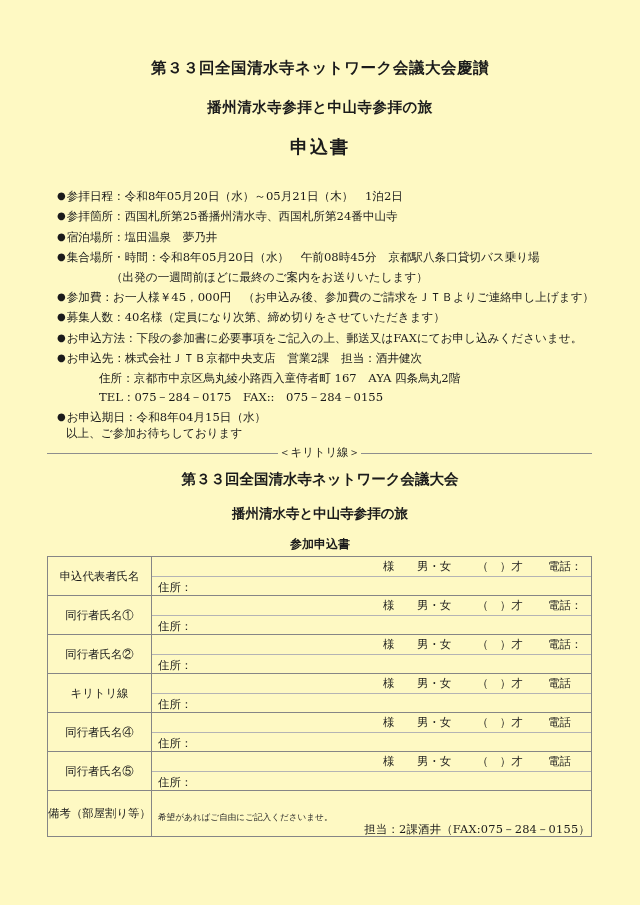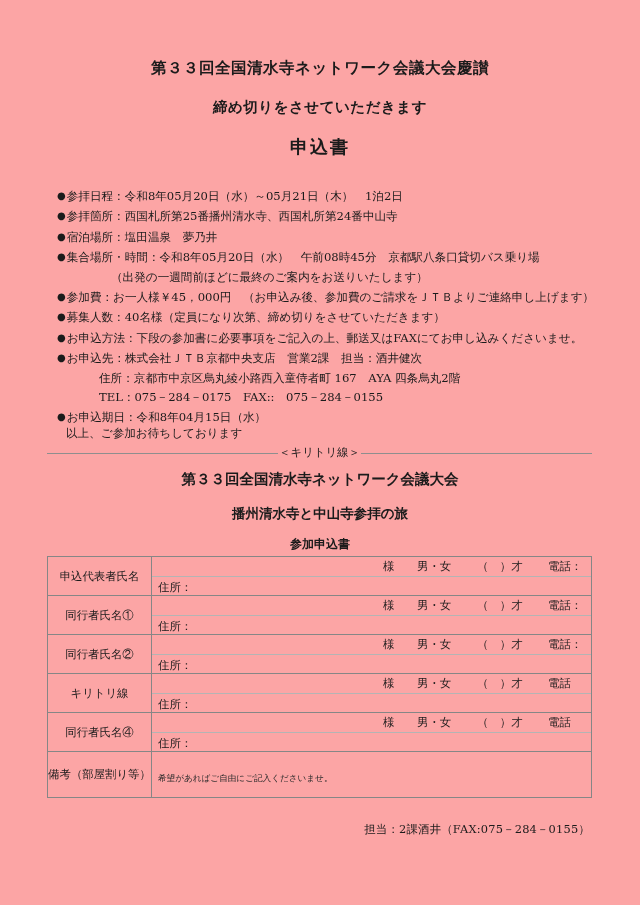--- a/index.html
+++ b/index.html
@@ -13,21 +13,21 @@
     position: relative;
     font-family: "DejaVu Serif", "Liberation Serif", serif;
     color: #1b1b1b;
     background: #fdfdfd;
     overflow: hidden;
   }
 
   .page {
     position: absolute;
     inset: 0;
-    background: #fca5a5;
+    background: #fef9c3;
   }
 
   
   .title-main {
     position: absolute;
     left: 0; right: 0;
     text-align: center;
     font-weight: bold;
     letter-spacing: 0.5px;
   }
@@ -186,21 +186,21 @@
     white-space: nowrap;
     letter-spacing: 0.2px;
   }
 </style>
 </head>
 <body>
 
 <div class="page">
 
   <div class="title-main" id="title-1">第３３回全国清水寺ネットワーク会議大会慶讃</div>
-  <div class="title-main" id="title-2">締め切りをさせていただきます</div>
+  <div class="title-main" id="title-2">播州清水寺参拝と中山寺参拝の旅</div>
   <div class="title-main" id="title-3">申込書</div>
 
   <div class="body-block">
     <span class="line bullet">参拝日程：令和8年05月20日（水）～05月21日（木）　1泊2日</span>
     <span class="line bullet">参拝箇所：西国札所第25番播州清水寺、西国札所第24番中山寺</span>
     <span class="line bullet">宿泊場所：塩田温泉　夢乃井</span>
     <span class="line bullet">集合場所・時間：令和8年05月20日（水）　午前08時45分　京都駅八条口貸切バス乗り場</span>
     <span class="line indent-2">（出発の一週間前ほどに最終のご案内をお送りいたします）</span>
     <span class="line bullet">参加費：お一人様￥45，000円　（お申込み後、参加費のご請求をＪＴＢよりご連絡申し上げます）</span>
     <span class="line bullet">募集人数：40名様（定員になり次第、締め切りをさせていただきます）</span>
@@ -298,20 +298,34 @@
               <span class="f-sama">様</span>
               <span class="f-sex">男・女</span>
               <span class="f-age">（　）才</span>
               <span class="f-tel">電話</span>
             </div>
             <div class="addr-row">住所：</div>
           </div>
         </td>
       </tr>
 
+      <tr>
+        <td class="label-cell">同行者氏名⑤</td>
+        <td class="entry-cell">
+          <div class="entry-inner">
+            <div class="name-row">
+              <span class="f-sama">様</span>
+              <span class="f-sex">男・女</span>
+              <span class="f-age">（　）才</span>
+              <span class="f-tel">電話</span>
+            </div>
+            <div class="addr-row">住所：</div>
+          </div>
+        </td>
+      </tr>
 
       <tr>
         <td class="remark-label">備考（部屋割り等）</td>
         <td class="remark-cell">
           <div class="remark-note">希望があればご自由にご記入くださいませ。</div>
         </td>
       </tr>
 
     </tbody>
   </table>

